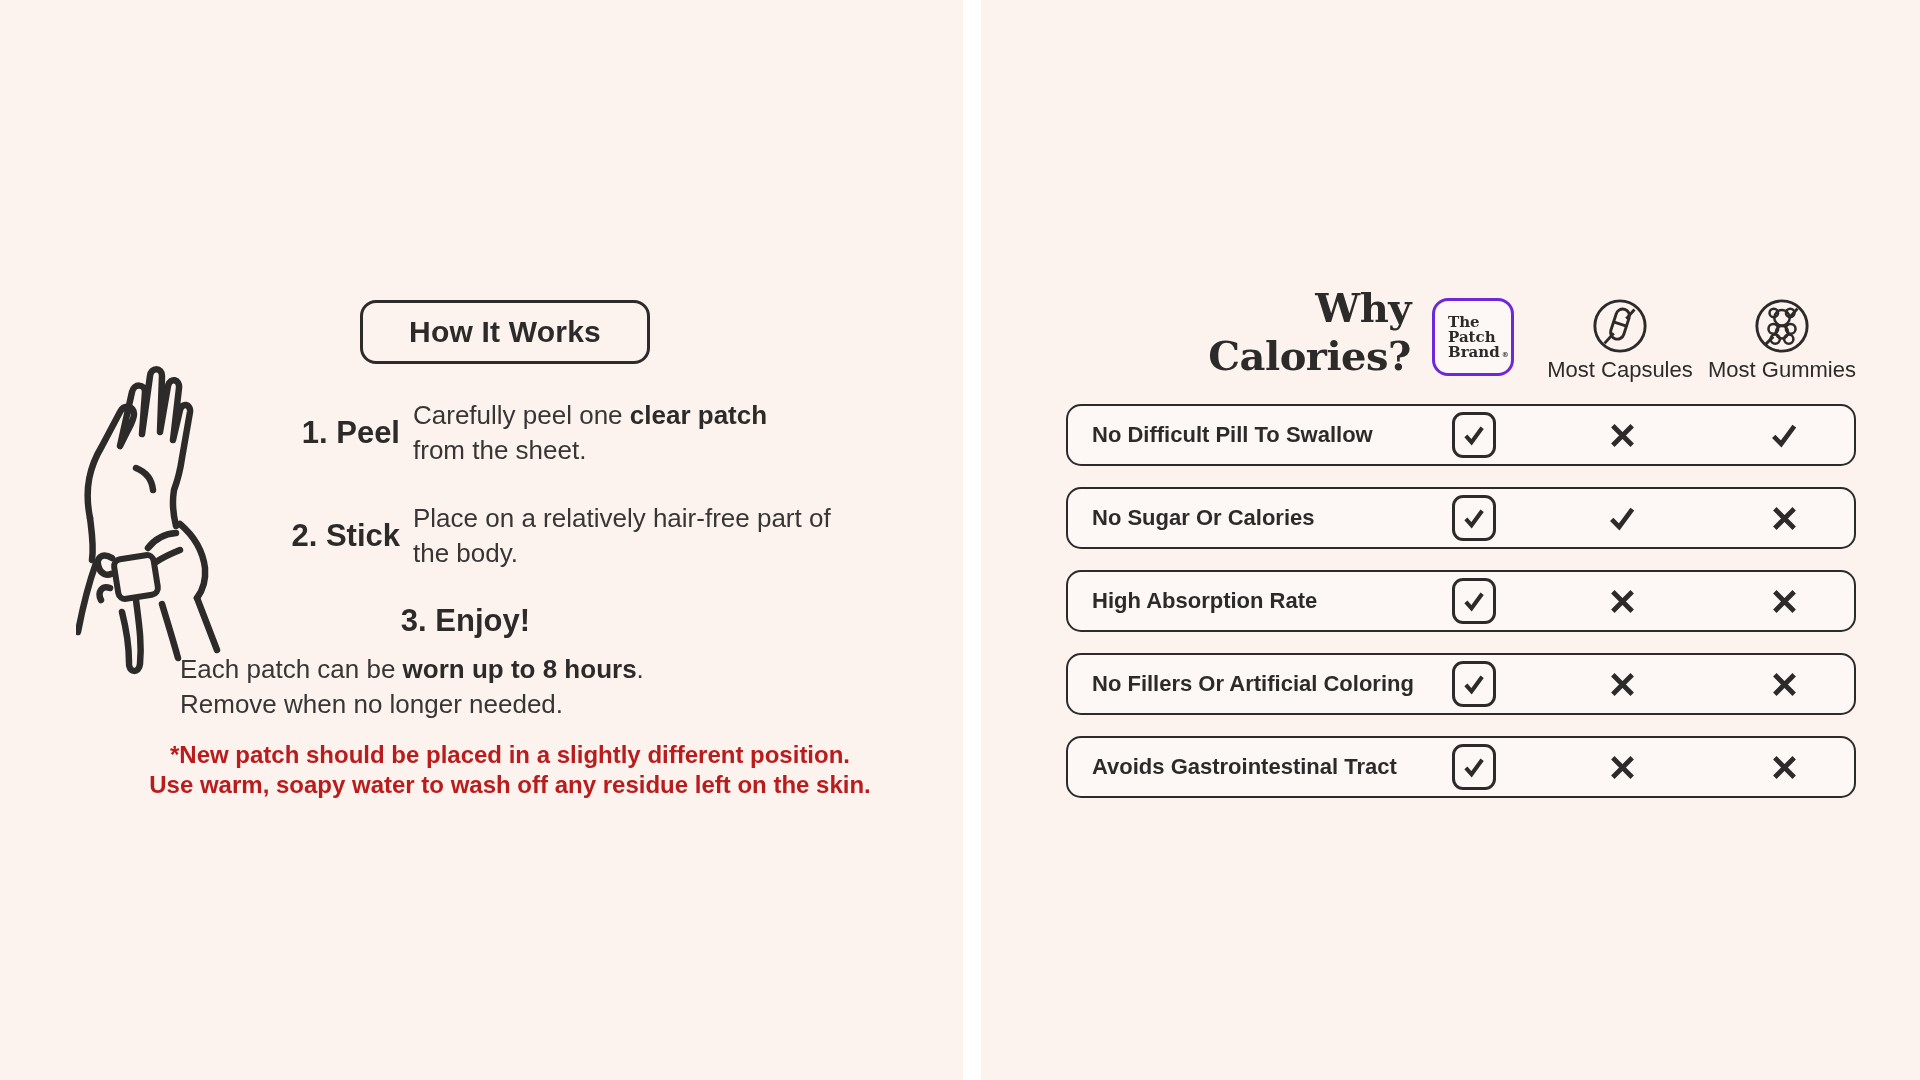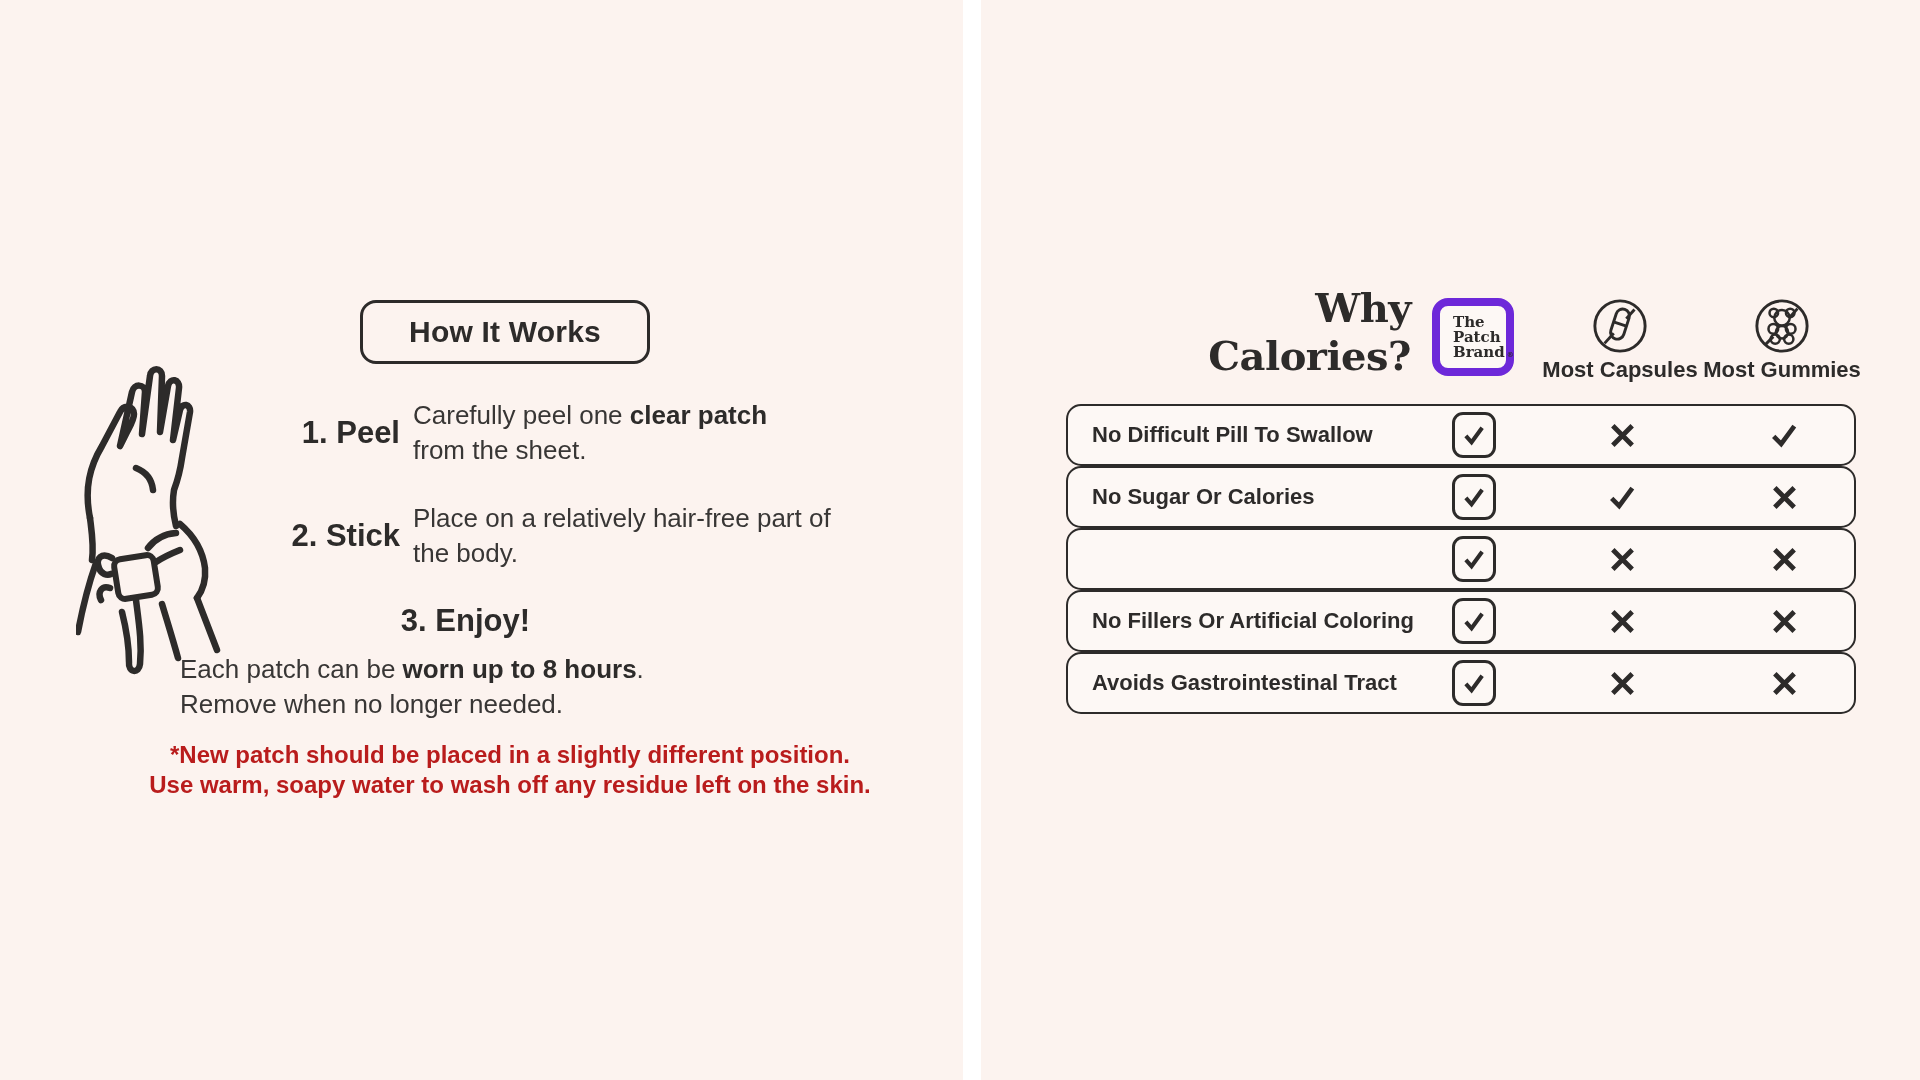--- a/index.html
+++ b/index.html
@@ -42,43 +42,43 @@
 
   
   .why-title{
     position:absolute;left:30px;top:284px;width:400px;text-align:right;
     font-family:"DejaVu Serif","Liberation Serif",serif;
     font-weight:800;font-size:40px;line-height:48px;color:#2d2b2a;
     letter-spacing:-0.5px;
   }
   .brand-logo{
     position:absolute;left:451px;top:298px;width:82px;height:78px;
-    border:8px solid #6d28d9;border-radius:16px;box-sizing:border-box;
+    border:3px solid #6d28d9;border-radius:16px;box-sizing:border-box;
     background:#fdf8f5;display:flex;align-items:center;
     padding-left:13px;
   }
   .brand-logo-text{
     font-family:"DejaVu Serif","Liberation Serif",serif;
     font-weight:800;font-size:15px;line-height:15px;color:#2d2b2a;
     position:relative;
   }
   .brand-logo-reg{position:absolute;right:-9px;bottom:-2px;font-size:7px;font-weight:700;}
   .col-icon{position:absolute;top:297px;}
   .col-icon-capsules{left:610px;}
   .col-icon-gummies{left:772px;}
   .col-label{
     position:absolute;top:357px;width:180px;text-align:center;
-    font-size:22px;font-weight:700;color:#2d2b2a;
+    font-size:22px;font-weight:400;color:#2d2b2a;
   }
   .col-label-capsules{left:549px;}
   .col-label-gummies{left:711px;}
 
   .rows{
     position:absolute;left:85px;top:404px;width:790px;
-    display:flex;flex-direction:column;
+    display:flex;flex-direction:column;gap:21px;
   }
   .cmp-row{
     position:relative;height:62px;box-sizing:border-box;
     border:2px solid #2d2b2a;border-radius:15px;background:#fdf8f5;
   }
   .row-label{
     position:absolute;left:24px;top:0;height:100%;display:flex;align-items:center;
     font-size:22px;font-weight:600;color:#2d2b2a;
   }
   .cell{
@@ -252,20 +252,21 @@
             </svg>
           </div>
         <div class="cell cell-gummies">
             <svg viewBox="0 0 32 32" width="31" height="31">
               <path d="M6 6 L26 26 M26 6 L6 26" fill="none" stroke="#2d2b2a" stroke-width="5" stroke-linecap="butt"></path>
             </svg>
           </div>
       </div>
 
       <div class="cmp-row">
+        <div class="row-label">High Absorption Rate</div>
         <div class="cell cell-brand">
             <div class="check-box">
               <svg viewBox="0 0 32 32" width="26" height="26">
                 <path d="M6 17 L13 25 L26 7" fill="none" stroke="#2d2b2a" stroke-width="5" stroke-linecap="butt"></path>
               </svg>
             </div>
           </div>
         <div class="cell cell-capsules">
             <svg viewBox="0 0 32 32" width="31" height="31">
               <path d="M6 6 L26 26 M26 6 L6 26" fill="none" stroke="#2d2b2a" stroke-width="5" stroke-linecap="butt"></path>

